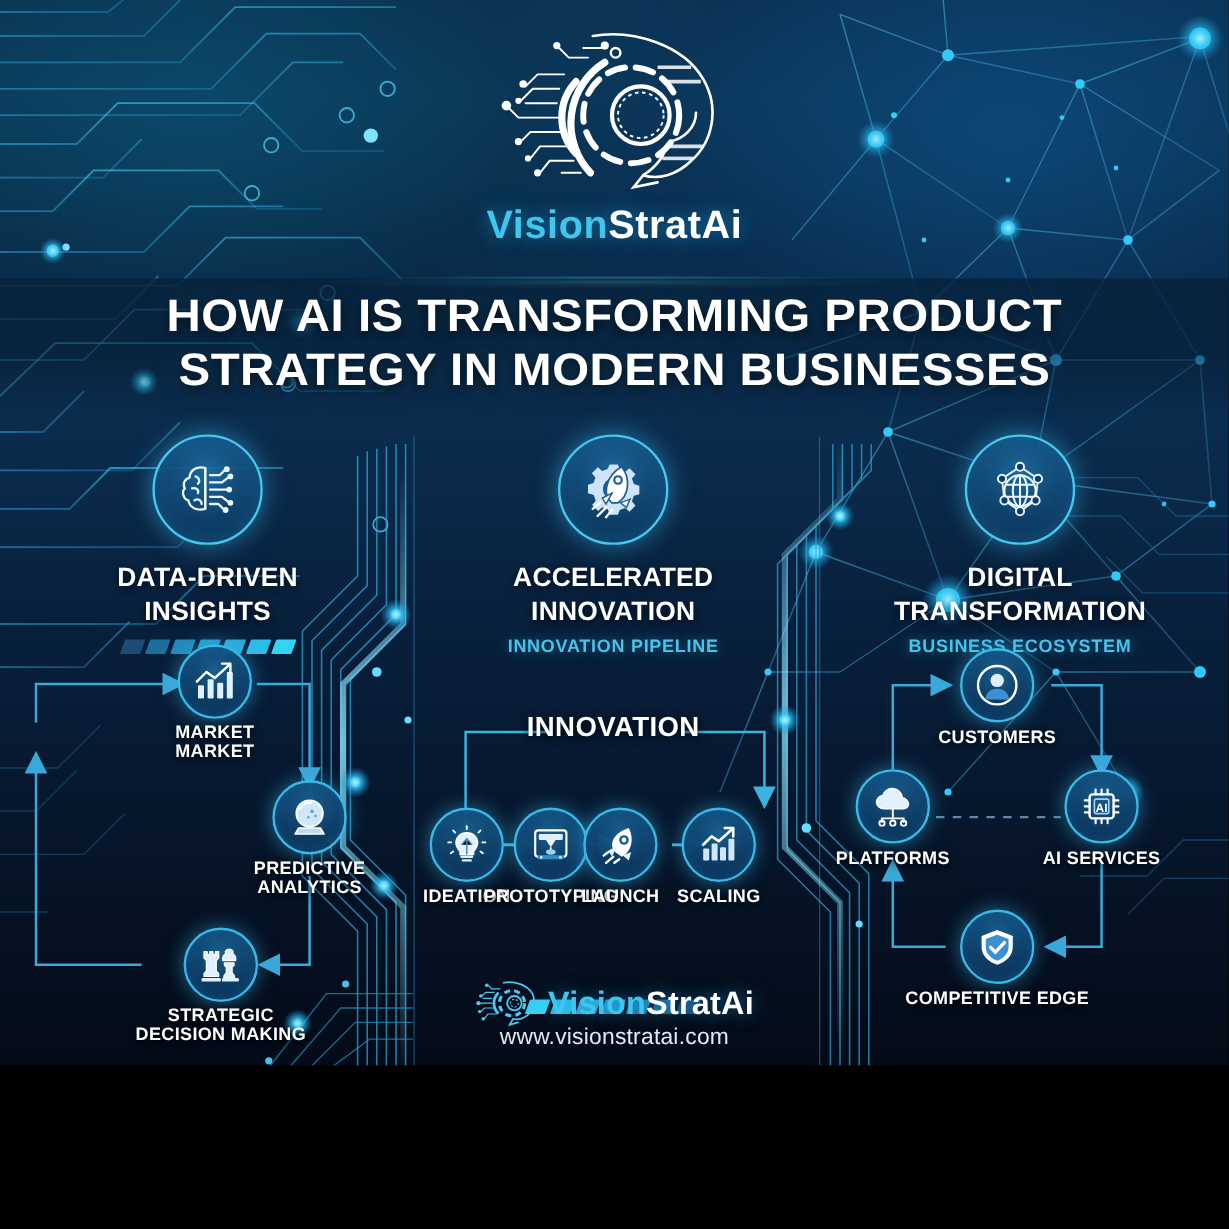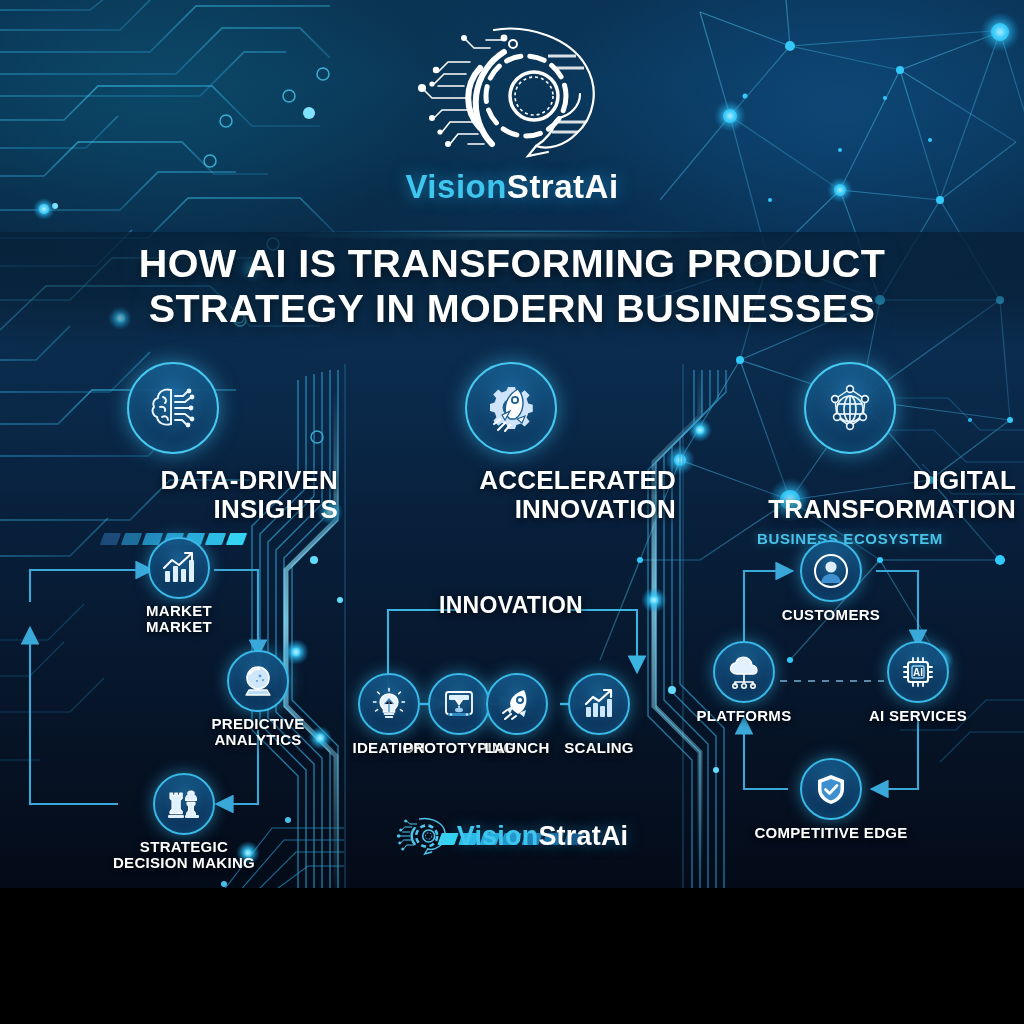--- a/index.html
+++ b/index.html
@@ -78,22 +78,22 @@
   }
   .col-badge .ring{
     position:absolute;inset:0;border-radius:50%;
     background:radial-gradient(circle at 50% 34%, rgba(30,110,165,.92) 0%, rgba(13,58,98,.95) 60%, rgba(8,36,66,.95) 100%);
     border:2.5px solid #46c8f0;
     box-shadow:0 0 20px rgba(60,190,240,.55), inset 0 0 22px rgba(30,140,200,.45);
   }
   .col-badge svg{position:absolute;left:50%;top:50%;transform:translate(-50%,-50%);}
 
   .col-title{
-    margin-top:12px;color:#fff;font-weight:bold;font-size:26px;line-height:29px;
-    letter-spacing:.2px;text-shadow:0 2px 7px rgba(0,0,0,.7);text-align:right;
+    margin-top:12px;color:#fff;font-weight:bold;font-size:22px;line-height:29px;
+    letter-spacing:.2px;text-shadow:0 2px 7px rgba(0,0,0,.7);
   }
   .col-sub{
     margin-top:6px;color:#49c3e8;font-weight:bold;font-size:15px;letter-spacing:.6px;
     text-shadow:0 0 10px rgba(60,190,240,.45);
   }
 
   
   .bars{display:flex;justify-content:center;gap:4px;margin-top:9px;}
   .bars i{display:block;width:17px;height:12px;transform:skewX(-20deg);border-radius:1px;}
 
@@ -523,20 +523,21 @@
                 <path d="M26 46 L21 52"></path>
                 <path d="M16 40 L10 45"></path>
             </g>
           </g>
         </svg>
       </div>
       <div class="col-title">
         <div>ACCELERATED</div>
         <div>INNOVATION</div>
       </div>
+      <div class="col-sub">INNOVATION PIPELINE</div>
     </div>
 
     <svg style="position:absolute;left:0;top:0;" width="330" height="540" viewBox="0 0 330 540" xmlns="http://www.w3.org/2000/svg">
       <defs>
         <marker id="ar2" markerWidth="9" markerHeight="9" refX="6" refY="4.5" orient="auto">
           <path d="M0 0 L9 4.5 L0 9 Z" fill="#3ab4e0"></path>
         </marker>
         <marker id="ar3" markerWidth="8" markerHeight="8" refX="5.5" refY="4" orient="auto">
           <path d="M0 0 L8 4 L0 8 Z" fill="#3ab4e0"></path>
         </marker>
@@ -778,15 +779,16 @@
             <circle cx="3" cy="20" r="1.8"></circle>
           <circle cx="4" cy="27" r="1.4"></circle>
             <circle cx="7" cy="33" r="1.5"></circle>
           <circle cx="10" cy="5" r="1.5"></circle>
         </g>
       </svg>
       <div id="foot-name">
         <span class="brand-a">Vision</span><span class="brand-b">StratAi</span>
       </div>
     </div>
+    <div id="foot-url">www.visionstratai.com</div>
   </div>
 
 </div>
 
 </body></html>

